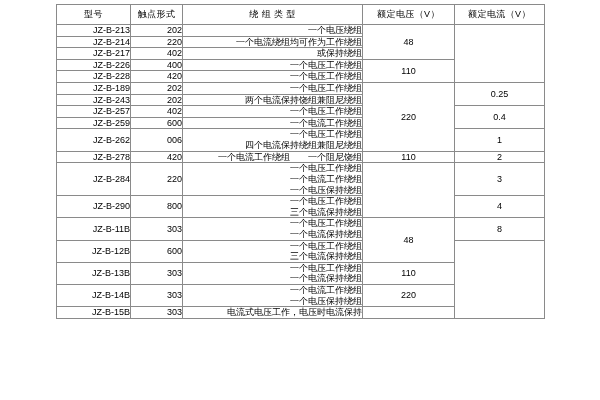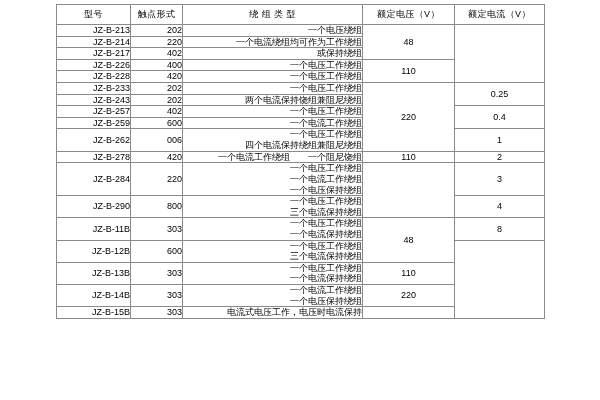--- a/index.html
+++ b/index.html
@@ -121,21 +121,21 @@
           <td class="volt" rowspan="2">110</td>
         </tr>
         <tr>
           <td class="model">JZ-B-228</td>
           <td class="contact">420</td>
           <td class="wind">
             <span class="ln">一个电压工作绕组</span>
           </td>
         </tr>
         <tr>
-          <td class="model">JZ-B-233</td>
+          <td class="model">JZ-B-189</td>
           <td class="contact">202</td>
           <td class="wind">
             <span class="ln">一个电压工作绕组</span>
           </td>
           <td class="volt" rowspan="5">220</td>
           <td class="curr" rowspan="2">0.25</td>
         </tr>
         <tr>
           <td class="model">JZ-B-243</td>
           <td class="contact">202</td>

